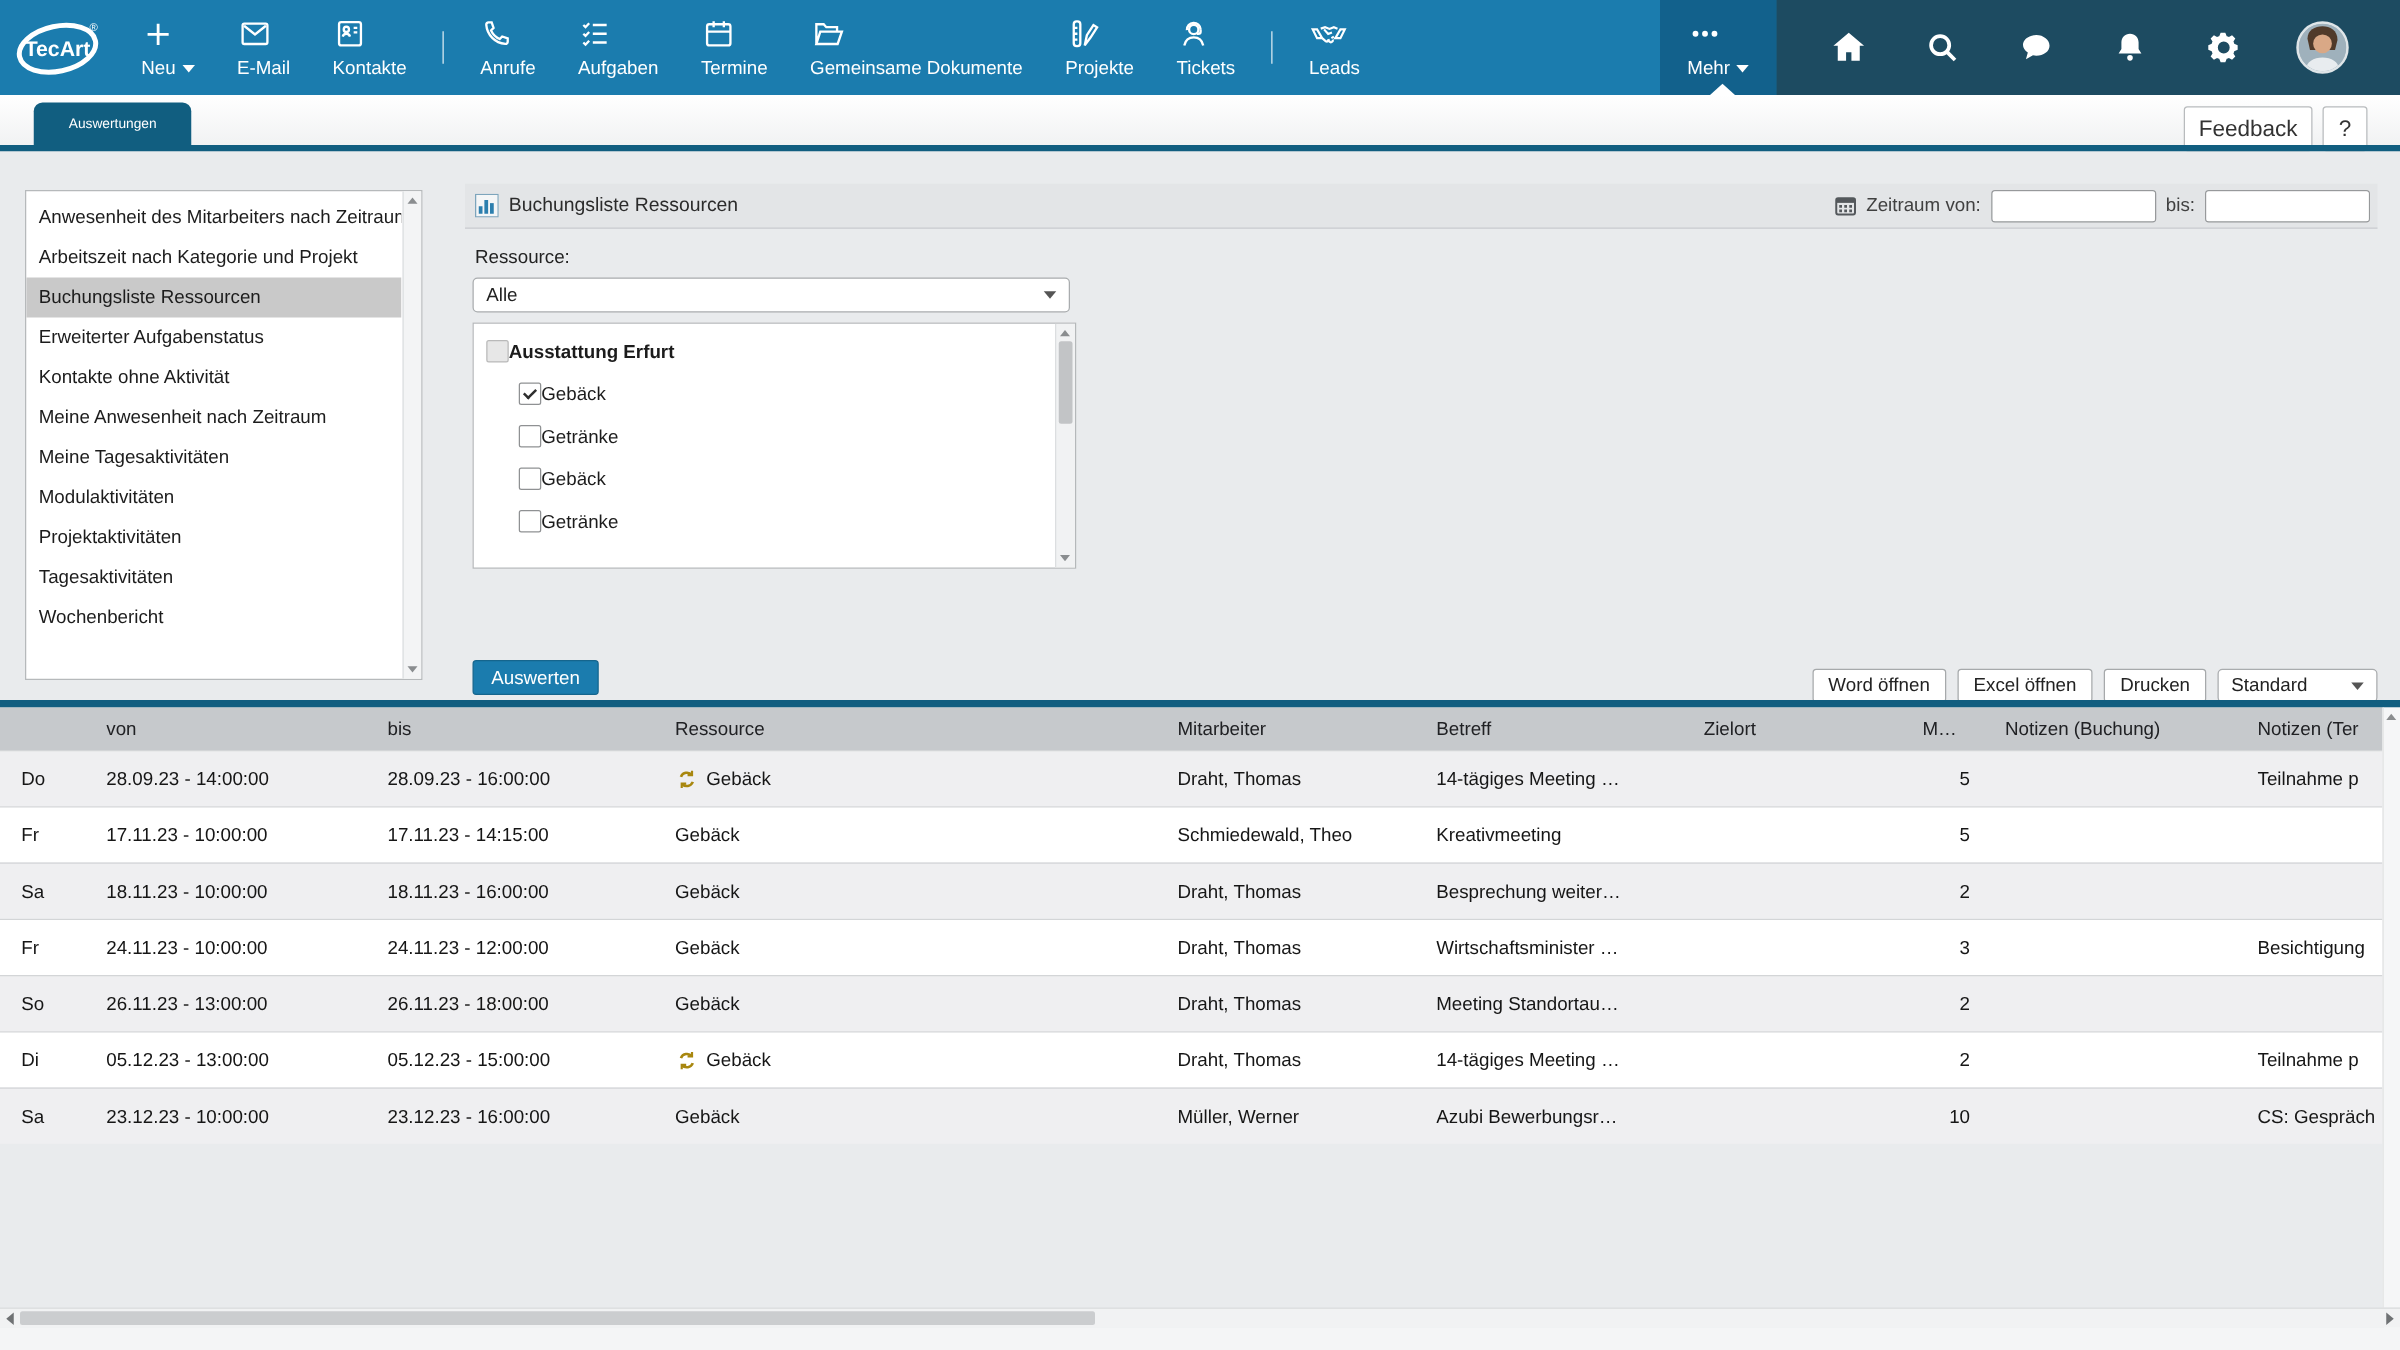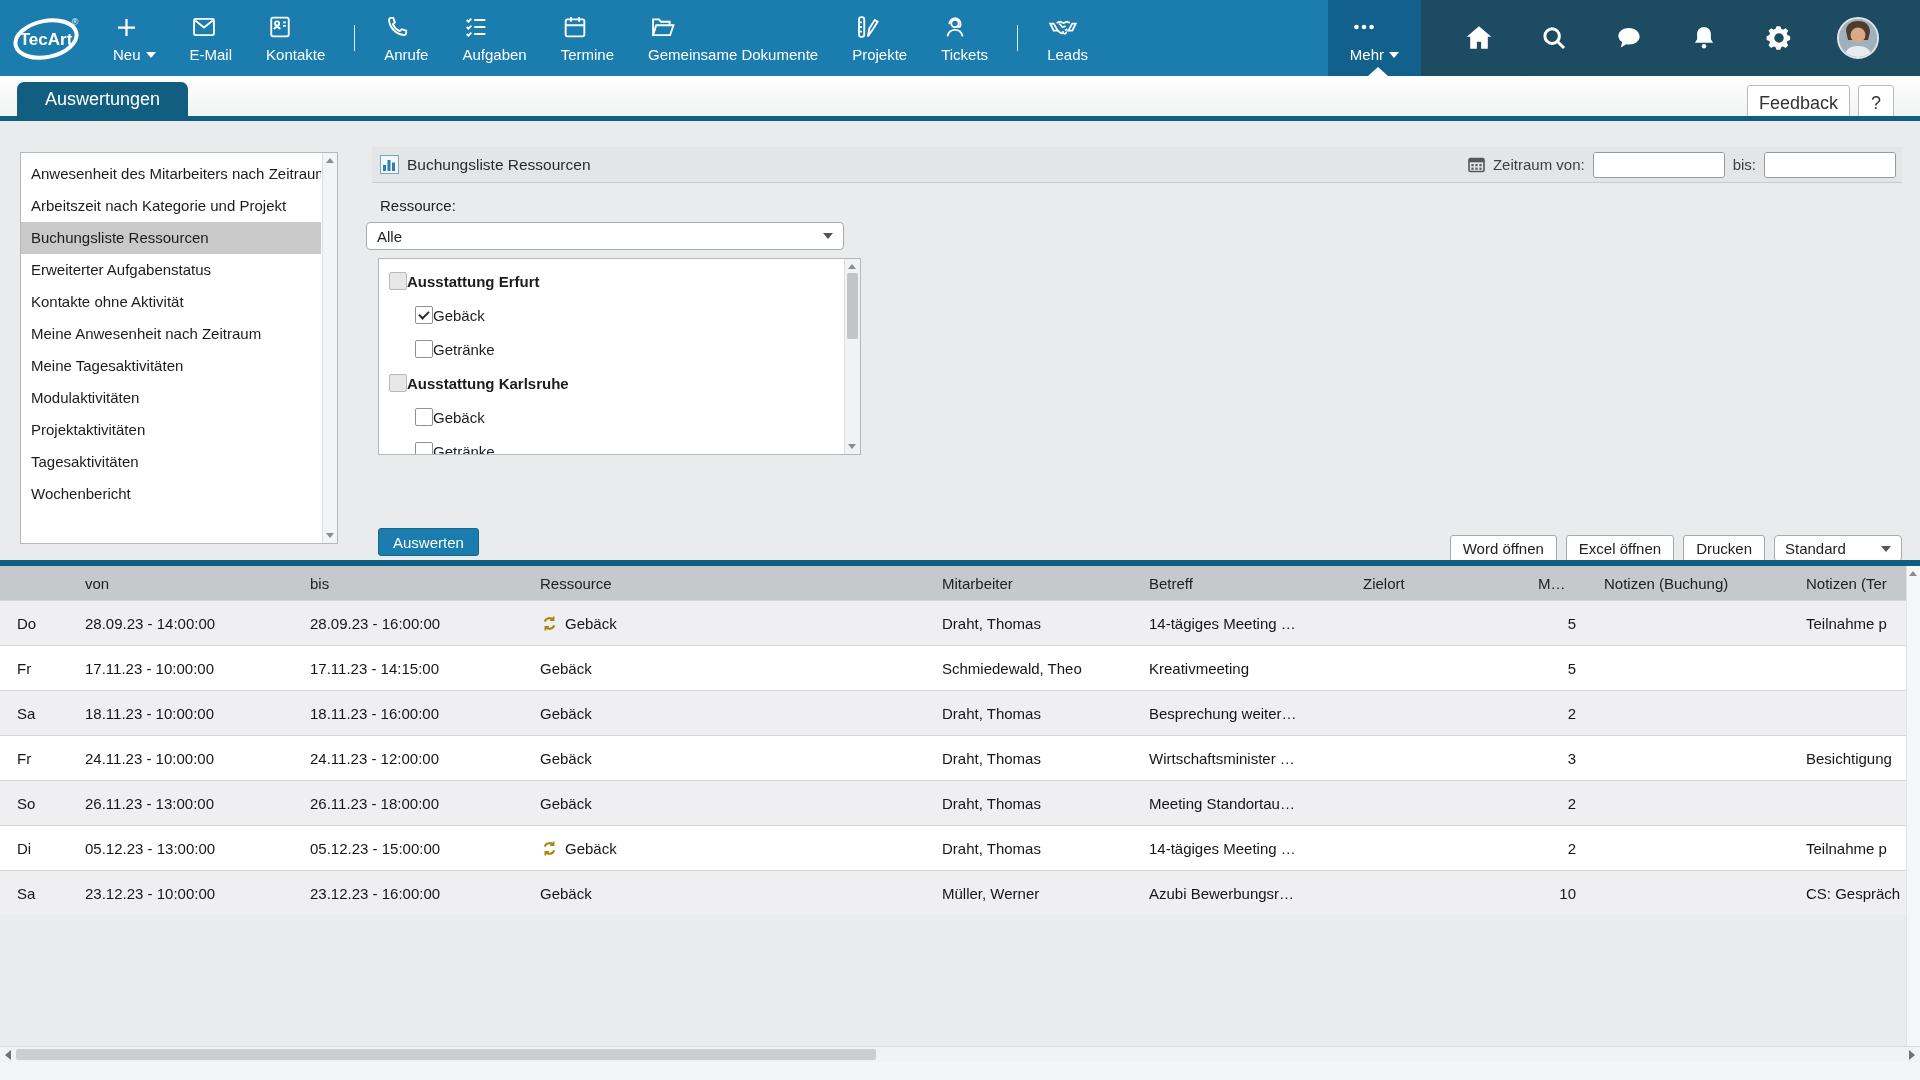--- a/index.html
+++ b/index.html
@@ -16,21 +16,21 @@
   .nav-spacer { flex:1; }
   .nav-mehr { background:#12618c; padding:0 22px; position:relative; }
   .mehr-notch { position:absolute; left:1368px; top:67px; width:0; height:0; border-left:10px solid transparent; border-right:10px solid transparent; border-bottom:9px solid #ffffff; }
   .nav-right { width:499px; background:#1d4b61; display:flex; align-items:center; justify-content:space-evenly; }
   .nav-right .rico { width:34px; height:34px; display:flex; align-items:center; justify-content:center; cursor:pointer; }
   .caret-w { width:0; height:0; border-left:5px solid transparent; border-right:5px solid transparent; border-top:6px solid #fff; display:inline-block; }
   .avatar { width:42px; height:42px; border-radius:50%; border:2px solid #dfe5e8; overflow:hidden; background:#aebdc6; cursor:pointer; }
 
   
   .tabbar { position:absolute; top:76px; left:0; width:1920px; height:40px; background:linear-gradient(#ffffff,#f1f2f3); }
-  .tab { position:absolute; left:17px; bottom:0; height:34px; line-height:34px; padding:0 28px; background:#115e80; color:#fff; font-size:18px; border-radius:7px 7px 0 0; cursor:pointer; }
+  .tab { position:absolute; left:27px; bottom:0; height:34px; line-height:34px; padding:0 28px; background:#115e80; color:#fff; font-size:11px; border-radius:7px 7px 0 0; cursor:pointer; }
   .tb-btn { position:absolute; top:9px; height:36px; background:#fff; border:1px solid #b8bbbd; border-radius:3px; font-size:18px; color:#333; display:flex; align-items:center; justify-content:center; cursor:pointer; }
   .btn-feedback { right:70px; padding:0 11px; }
   .btn-help { right:26px; width:36px; }
   .blue-rule { position:absolute; top:116px; left:0; width:1920px; height:5px; background:#115e80; }
 
   
   .sidecard { position:absolute; left:20px; top:152px; width:318px; height:392px; background:#fff; border:1px solid #b6b9bb; overflow:hidden; }
   .side-items { position:absolute; left:0; top:5px; right:16px; }
   .side-item { height:32px; line-height:32px; padding-left:10px; font-size:15px; color:#1c1c1c; white-space:nowrap; overflow:hidden; cursor:pointer; }
   .side-item.selected { background:#c9c9c9; }
@@ -45,21 +45,21 @@
   .strip-right { margin-left:auto; display:flex; align-items:center; gap:8px; }
   .strip-label { font-size:15px; color:#404040; }
   .date-group { display:flex; width:132px; height:26px; background:#fff; border:1px solid #97999b; border-radius:3px; overflow:hidden; }
   .date-input { flex:1; border:none; outline:none; font-size:14px; padding:0 6px; font-family:inherit; background:#fff; }
   .caret-g { width:0; height:0; border-left:5px solid transparent; border-right:5px solid transparent; border-top:6px solid #555; }
 
   
   .res-label { position:absolute; left:380px; top:197px; font-size:15px; color:#222; }
   .select { position:absolute; display:flex; align-items:center; background:#fff; border:1px solid #a9acae; border-radius:4px; font-size:15px; color:#222; padding:0 10px; cursor:pointer; }
   .select .caret-g { margin-left:auto; }
-  .sel-alle { left:366px; top:222px; width:478px; height:28px; }
+  .sel-alle { left:378px; top:222px; width:478px; height:28px; }
   .listbox { position:absolute; left:378px; top:258px; width:483px; height:197px; background:#fff; border:1px solid #b5b8ba; overflow:hidden; }
   .lb-inner { position:absolute; left:0; top:0; right:16px; }
   .lb-row { display:flex; align-items:center; height:24px; margin:10px 0 0 10px; }
   .lb-row.child { margin-left:36px; }
   .cb { width:18px; height:18px; border-radius:2px; flex:0 0 18px; position:relative; }
   .cb.group { background:#e7e7e7; border:1px solid #b9b9b9; }
   .cb.item { background:#fff; border:1px solid #8f9193; }
   .cb .check { position:absolute; left:3px; top:4px; width:10px; height:6px; border-left:2px solid #2e2e2e; border-bottom:2px solid #2e2e2e; transform:rotate(-45deg); }
   .lb-label { font-size:15px; }
   .lb-label.bold { font-weight:bold; }
@@ -353,24 +353,20 @@
     <div class="lb-row child">
       <span class="cb item">
           <span class="check"></span>
         </span>
       <span class="lb-label">Gebäck</span>
     </div>
     <div class="lb-row child">
       <span class="cb item"></span>
       <span class="lb-label">Getränke</span>
     </div>
-    <div class="lb-row">
-      <span class="cb group"></span>
-      <span class="lb-label bold">Ausstattung Karlsruhe</span>
-    </div>
     <div class="lb-row child">
       <span class="cb item"></span>
       <span class="lb-label">Gebäck</span>
     </div>
     <div class="lb-row child">
       <span class="cb item"></span>
       <span class="lb-label">Getränke</span>
     </div>
   </div>
   <div class="lb-track">

